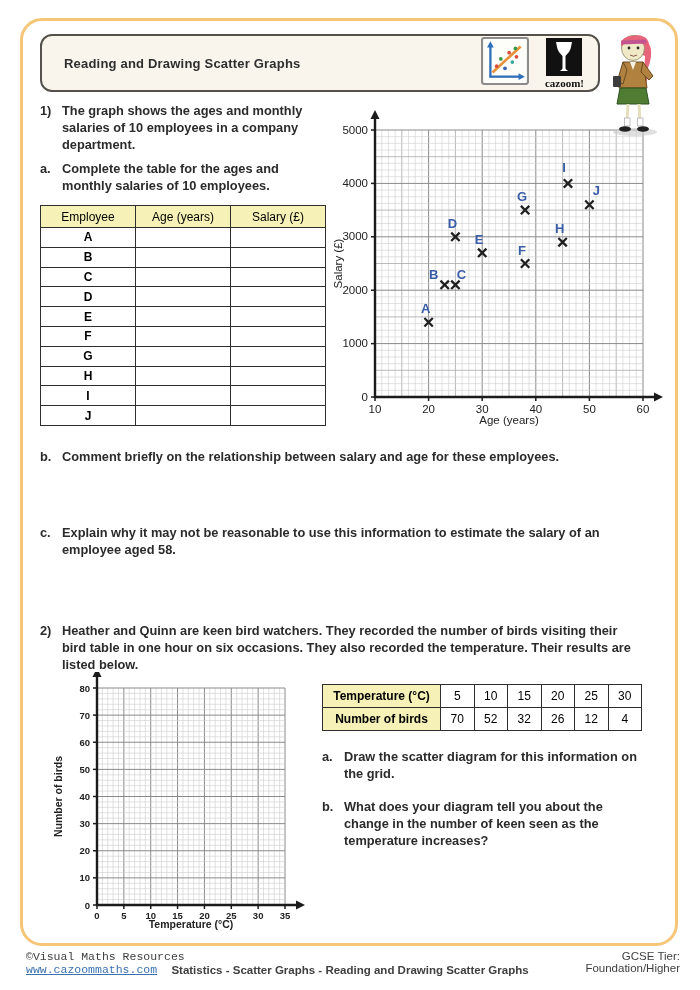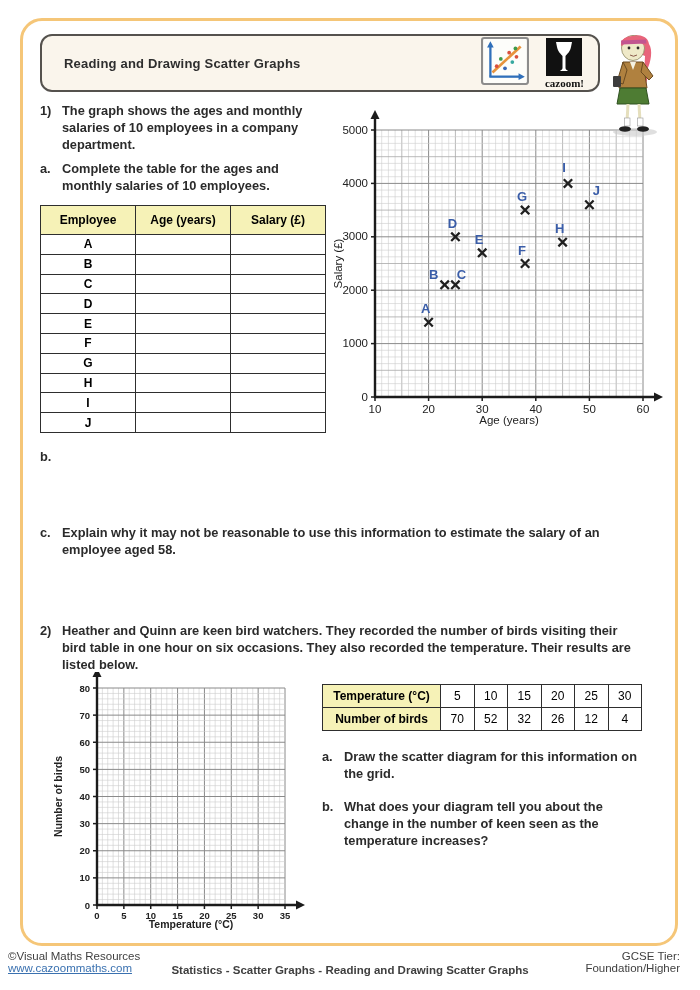--- a/index.html
+++ b/index.html
@@ -21,41 +21,41 @@
 
   .qtext { font-size:12.8px; font-weight:bold; color:#2b2b2b; line-height:1.34; }
   .qrow { display:flex; }
   .qnum { width:22px; flex:0 0 22px; }
 
   .q1-block { position:absolute; left:40px; top:102px; width:268px; }
   .q1a-block { position:absolute; left:40px; top:160px; width:268px; }
 
   table.emp { position:absolute; left:40px; top:205px; border-collapse:collapse; }
   table.emp th, table.emp td { border:1.5px solid #2e2e2e; font-size:12px; text-align:center; }
-  table.emp th { background:#f6f2b7; font-weight:bold; height:29px; }
+  table.emp th { background:#f6f2b7; font-weight:normal; height:22px; }
   table.emp td { height:19.8px; font-weight:bold; background:#ffffff; }
   .col-emp { width:95px; } .col-age { width:95px; } .col-sal { width:95px; }
 
   .chart1 { position:absolute; left:330px; top:92px; }
   .chart2 { position:absolute; left:40px; top:672px; }
 
   .qb-block { position:absolute; left:40px; top:448px; width:612px; }
   .qc-block { position:absolute; left:40px; top:524px; width:598px; }
   .q2-block { position:absolute; left:40px; top:622px; width:604px; }
 
   table.birds { position:absolute; left:322px; top:684px; border-collapse:collapse; }
   table.birds td { border:1.5px solid #2e2e2e; font-size:12px; text-align:center; height:23px; background:#ffffff; }
   table.birds td.lbl { background:#f6f2b7; font-weight:bold; width:118px; }
   table.birds td.val { width:33.5px; }
 
   .q2a-block { position:absolute; left:322px; top:748px; width:332px; }
   .q2b-block { position:absolute; left:322px; top:798px; width:302px; }
 
   .footer { position:absolute; left:0; top:950px; width:700px; font-size:11.5px; color:#3f3f3f; }
-  .footer .left { position:absolute; left:8px; top:0; }
+  .footer .left { position:absolute; left:26px; top:0;font-family:Liberation Mono, monospace; }
   .footer .center { position:absolute; left:0; right:0; top:14px; text-align:center; pointer-events:none;font-weight:bold; }
   .footer .right { position:absolute; right:20px; top:0; text-align:right; }
   .footer a { color:#3a71b0; text-decoration:underline; }
 </style>
 </head>
 <body>
 
 <div class="page">
 
   <div class="orange-frame"></div>
@@ -343,20 +343,21 @@
         </g>
         <g>
           <path d="M255.2 108.56000000000002 L263.59999999999997 116.96000000000002 M263.59999999999997 108.56000000000002 L255.2 116.96000000000002" stroke="#1f1f1f" stroke-width="2.3" fill="none"></path>
           <text x="266.4" y="102.76000000000002" text-anchor="middle" fill="#3a5da8" font-size="13" font-weight="bold" font-family="&quot;Liberation Sans&quot;, sans-serif">J</text>
         </g>
       </g>
     </svg>
 
   <div class="qb-block qrow">
     <span class="qtext qnum">b.</span>
+    <span class="qtext">Comment briefly on the relationship between salary and age for these employees.</span>
   </div>
 
   <div class="qc-block qrow">
     <span class="qtext qnum">c.</span>
     <span class="qtext">Explain why it may not be reasonable to use this information to estimate the salary of an employee aged 58.</span>
   </div>
 
   <div class="q2-block qrow">
     <span class="qtext qnum">2)</span>
     <span class="qtext">Heather and Quinn are keen bird watchers. They recorded the number of birds visiting their bird table in one hour on six occasions. They also recorded the temperature. Their results are listed below.</span>

